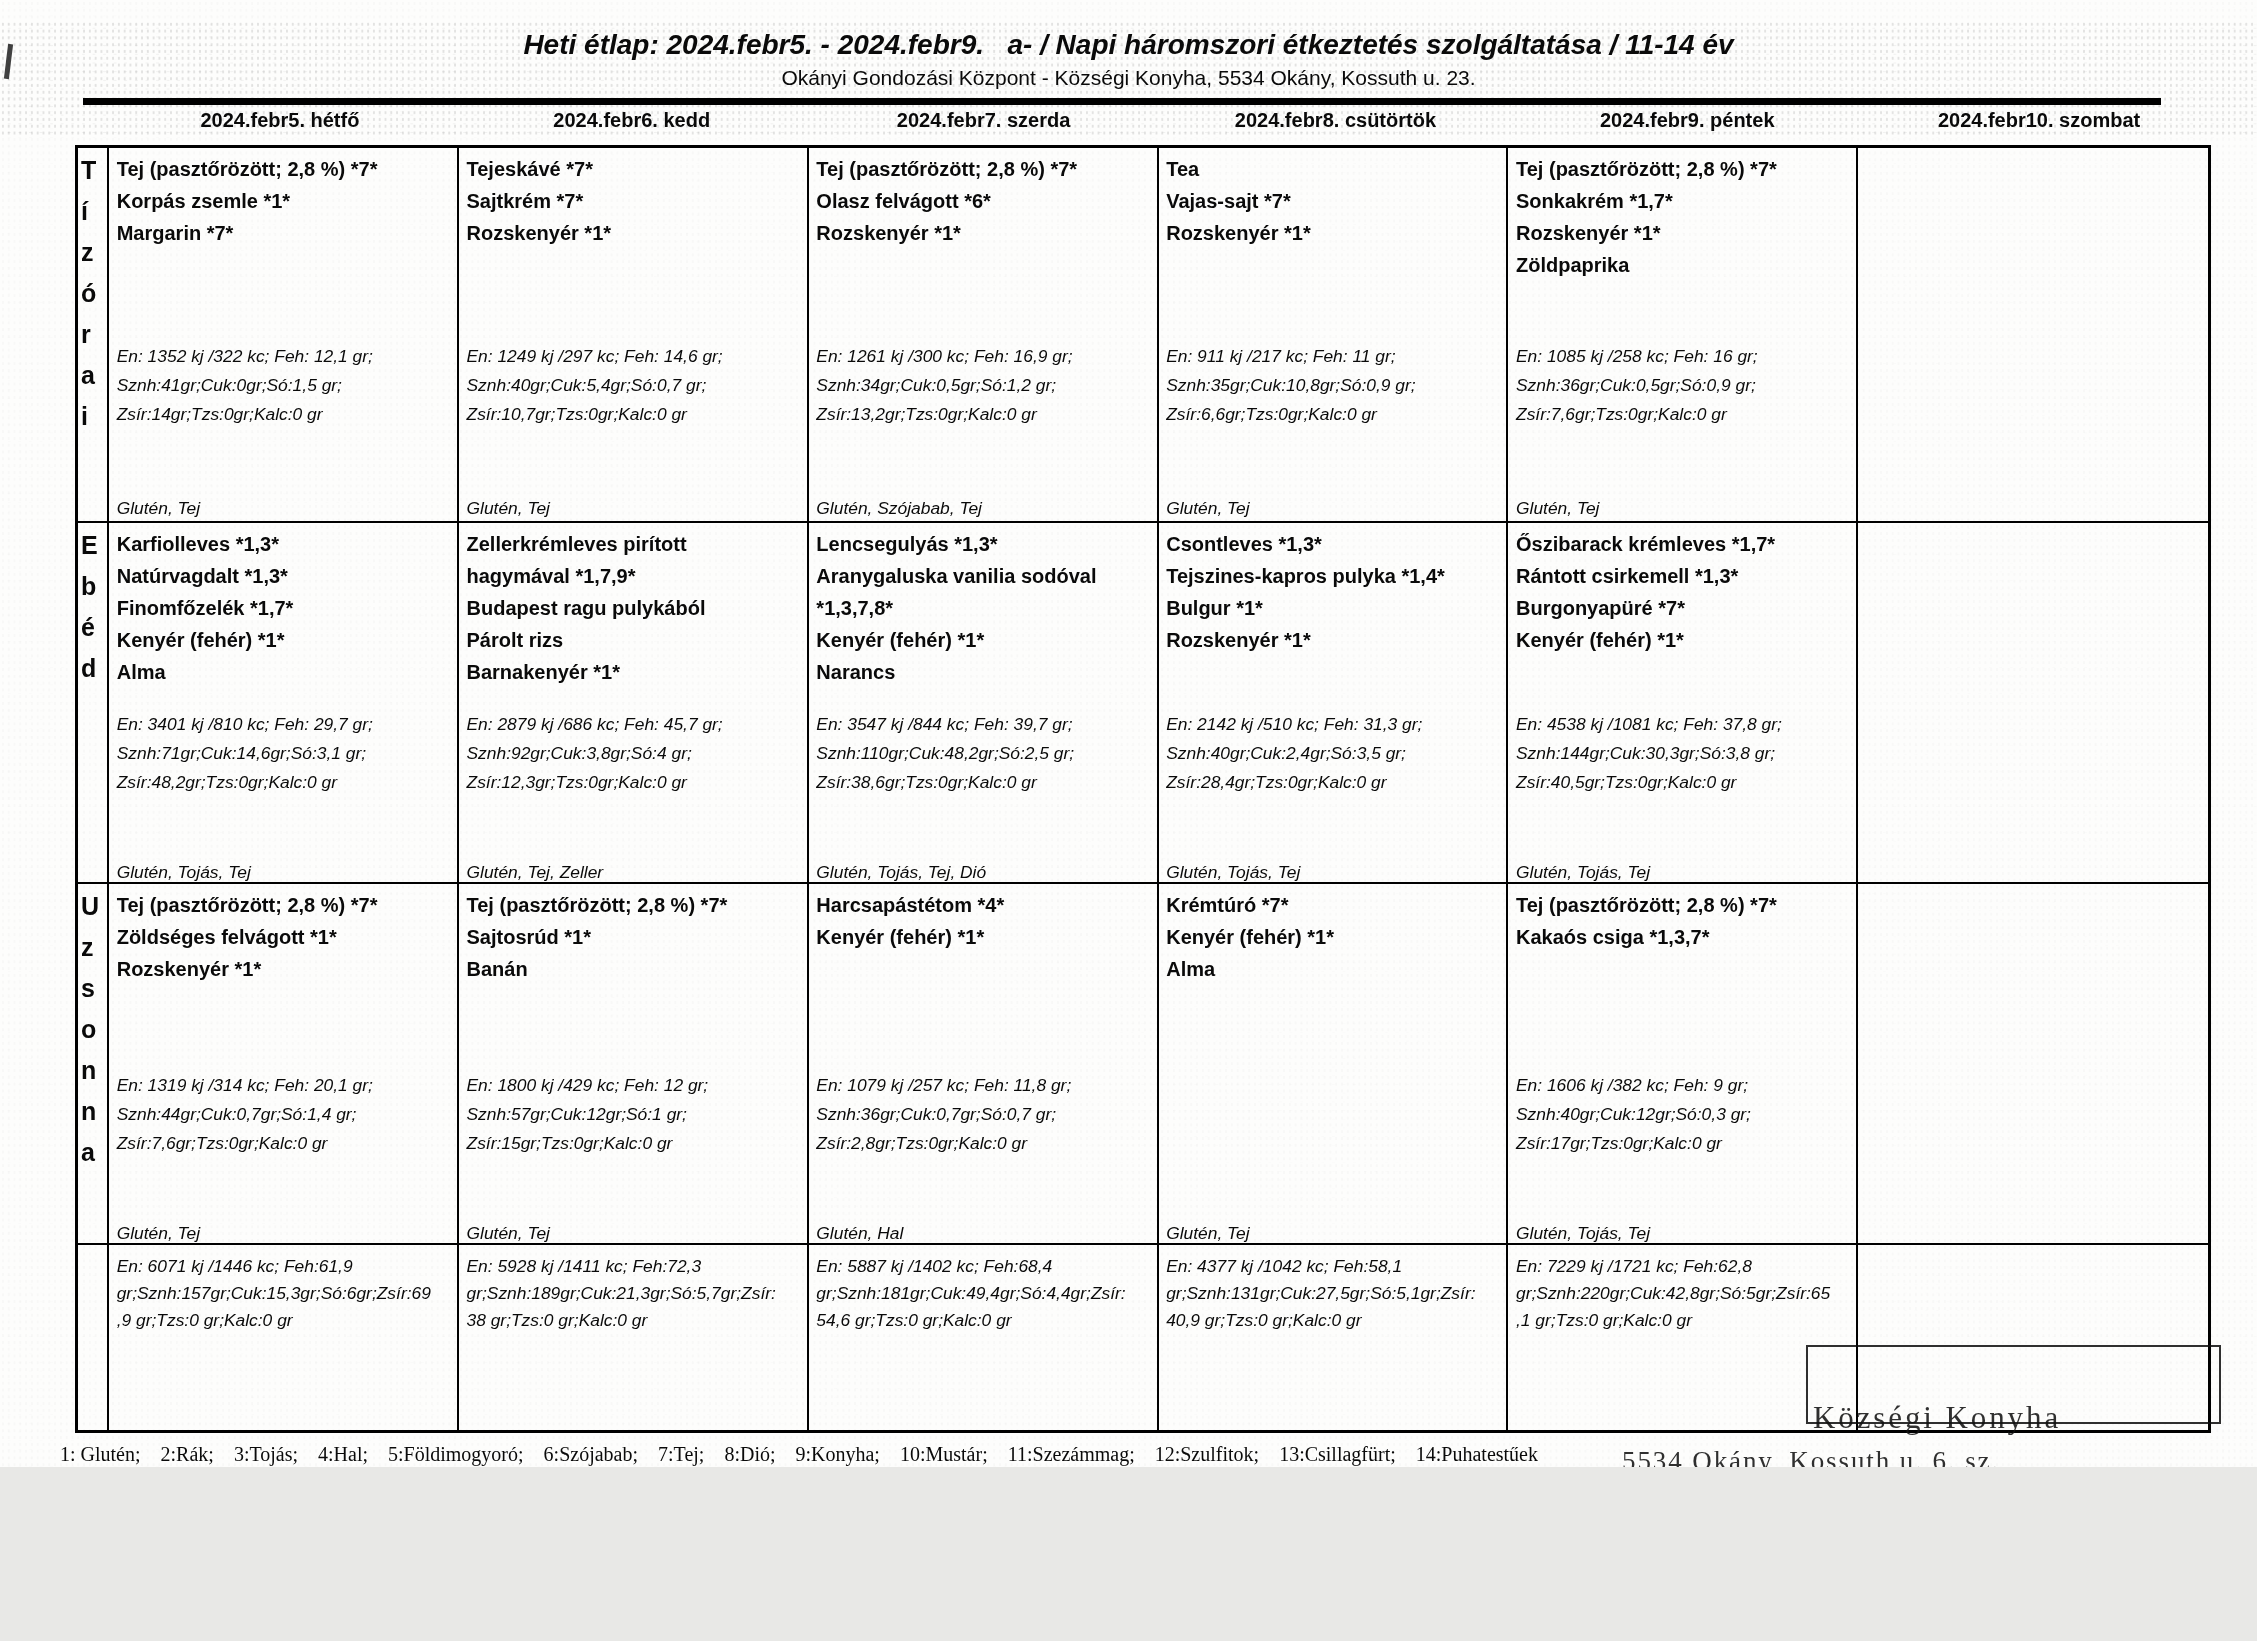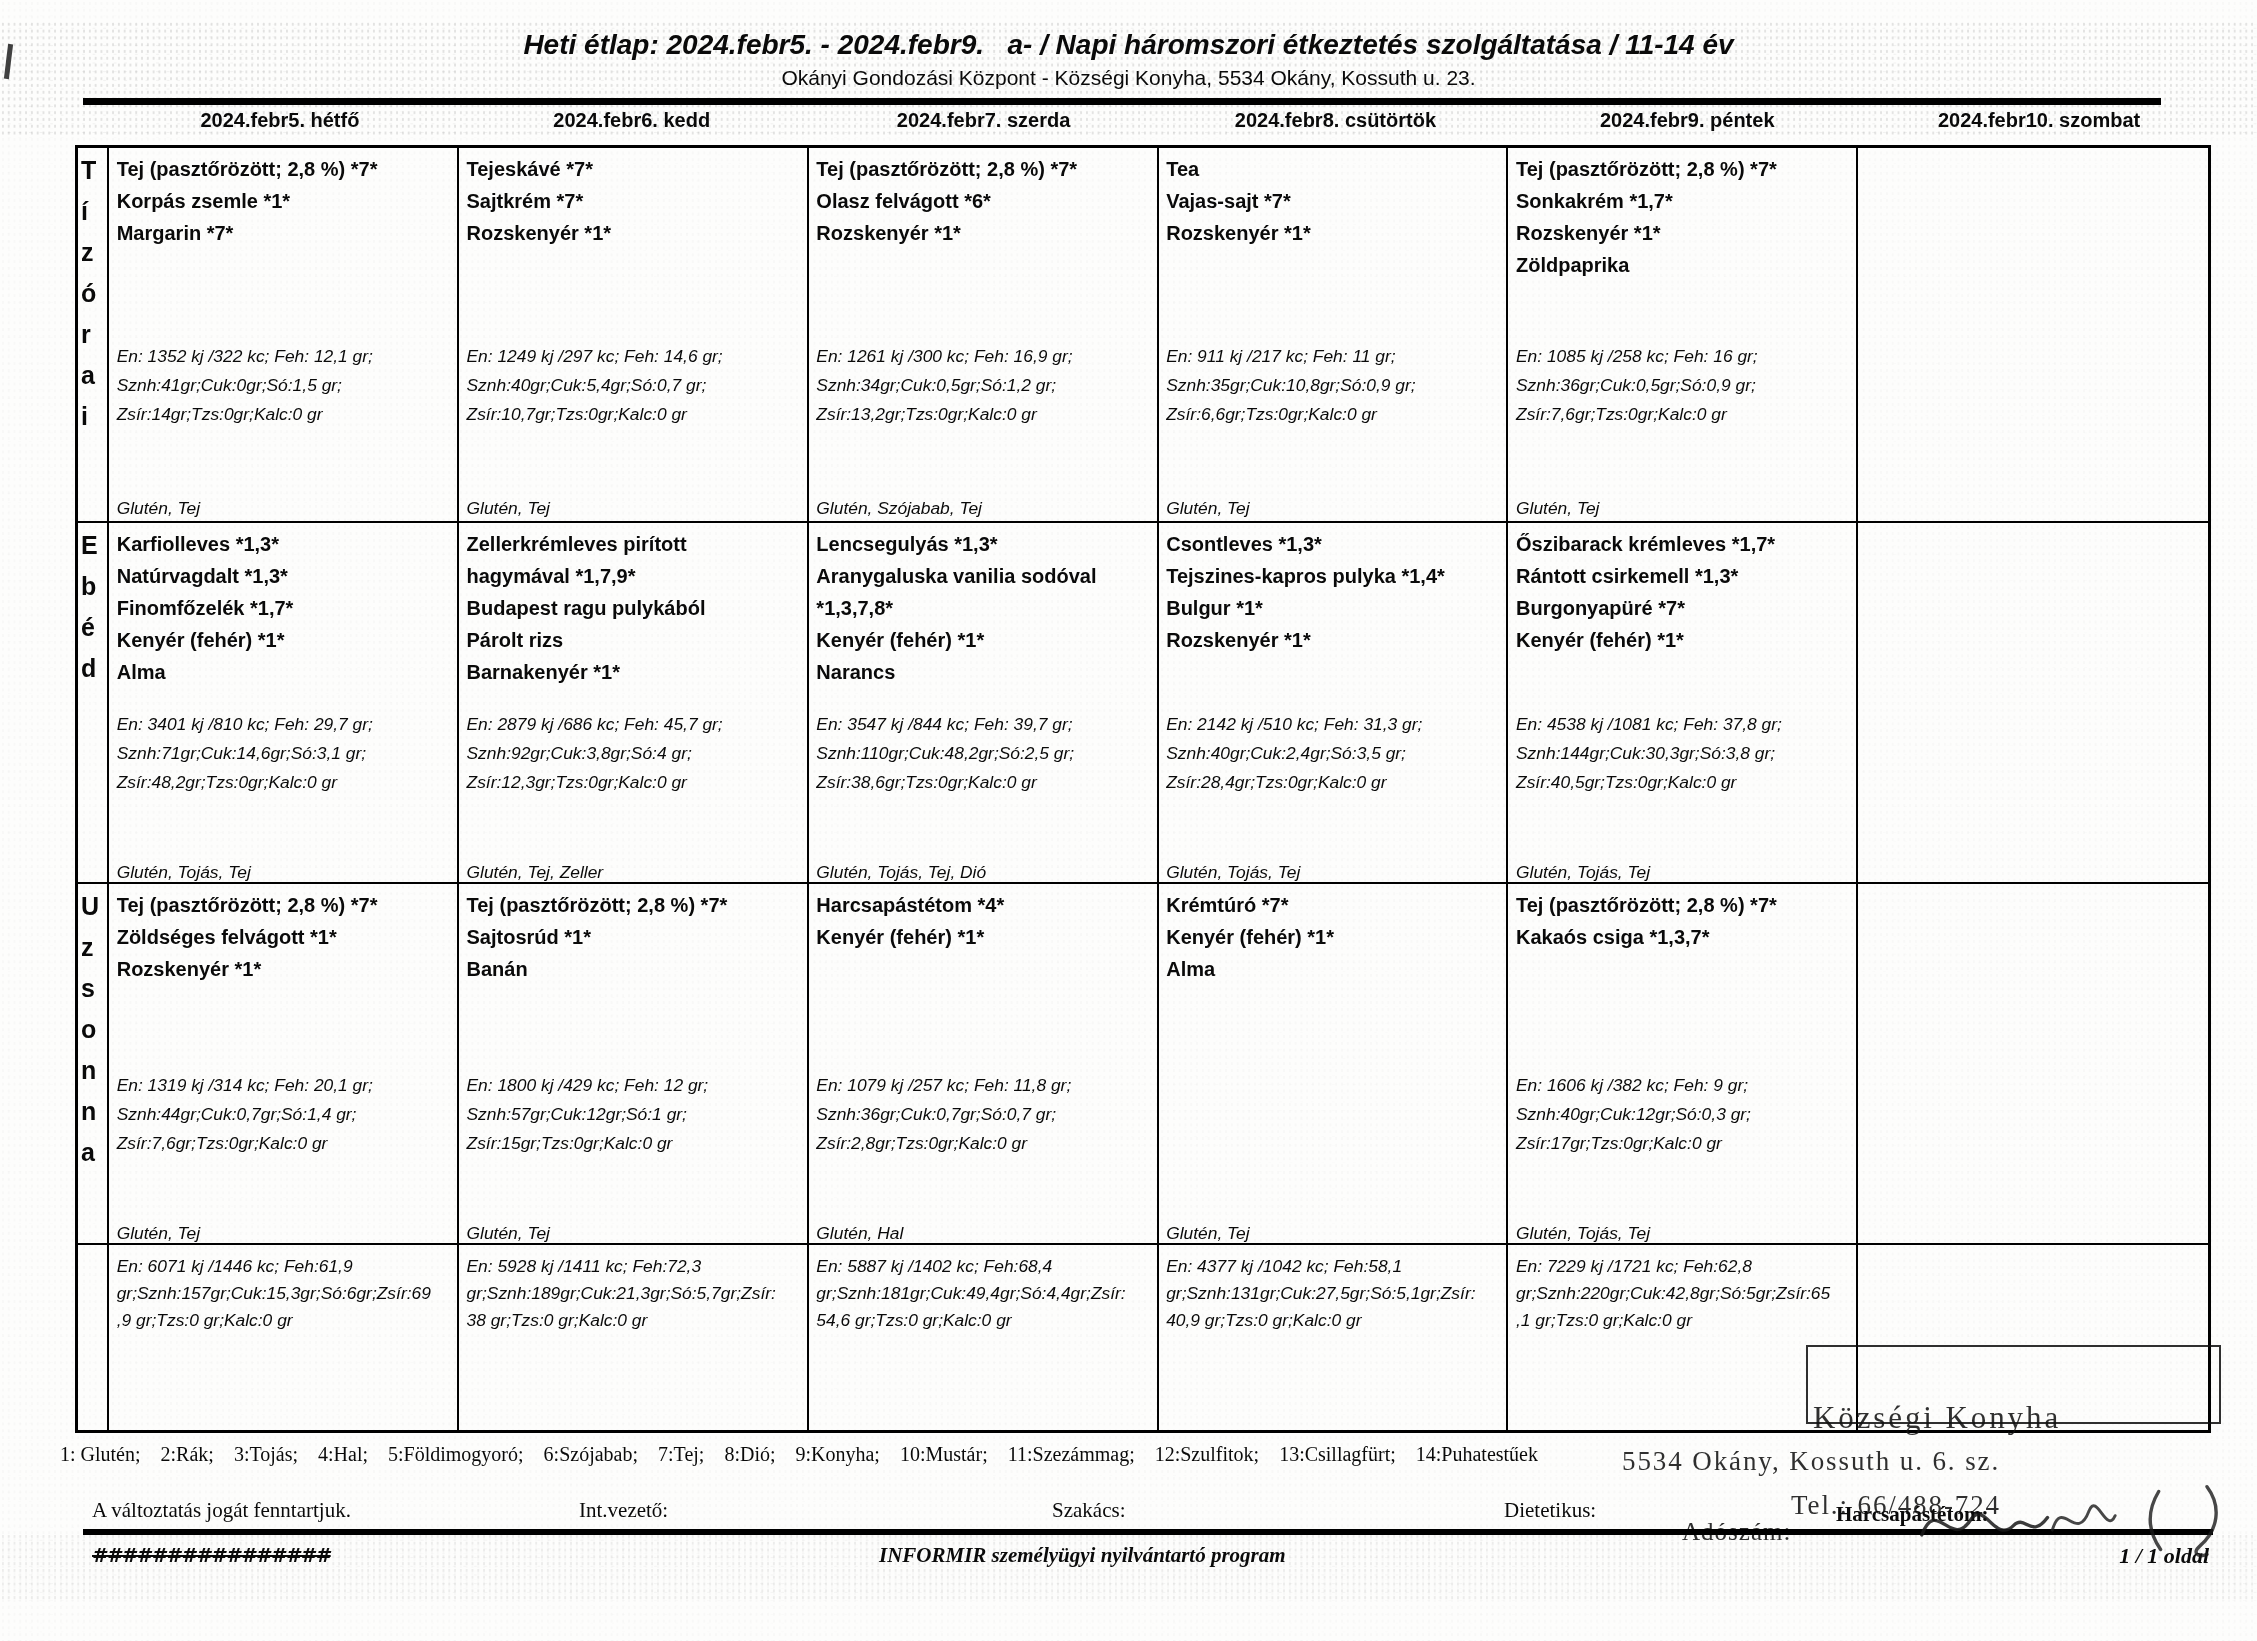--- a/index.html
+++ b/index.html
@@ -1,16 +1,16 @@
 <!DOCTYPE html>
 <html><head>
 <meta charset="utf-8">
 <style>
   html,body{margin:0;padding:0;background:#e8e8e6;}
-  .page{position:relative;width:2257px;height:1641px;background:#fdfdfc;overflow:hidden;
+  .page{position:relative;width:2257px;height:1467px;background:#fdfdfc;overflow:hidden;
         font-family:"Liberation Sans",sans-serif;color:#0a0a0a;}
   .noise{position:absolute;pointer-events:none;
      background-image:radial-gradient(rgba(0,0,0,.22) 1px, transparent 1.3px),
                       radial-gradient(rgba(0,0,0,.13) 1px, transparent 1.2px);
      background-size:5.8px 6.8px,10.6px 8.7px;background-position:0 0,3.9px 2.9px;}
   .noise.full{left:0;top:0;width:2257px;height:1641px;opacity:.10;}
   .noise.band-top{left:0;top:21px;width:2257px;height:116px;opacity:.38;}
   .noise.band-bot{left:0;top:1533px;width:2257px;height:68px;opacity:.30;}
 
   .title{position:absolute;left:0;top:29px;width:2257px;text-align:center;

